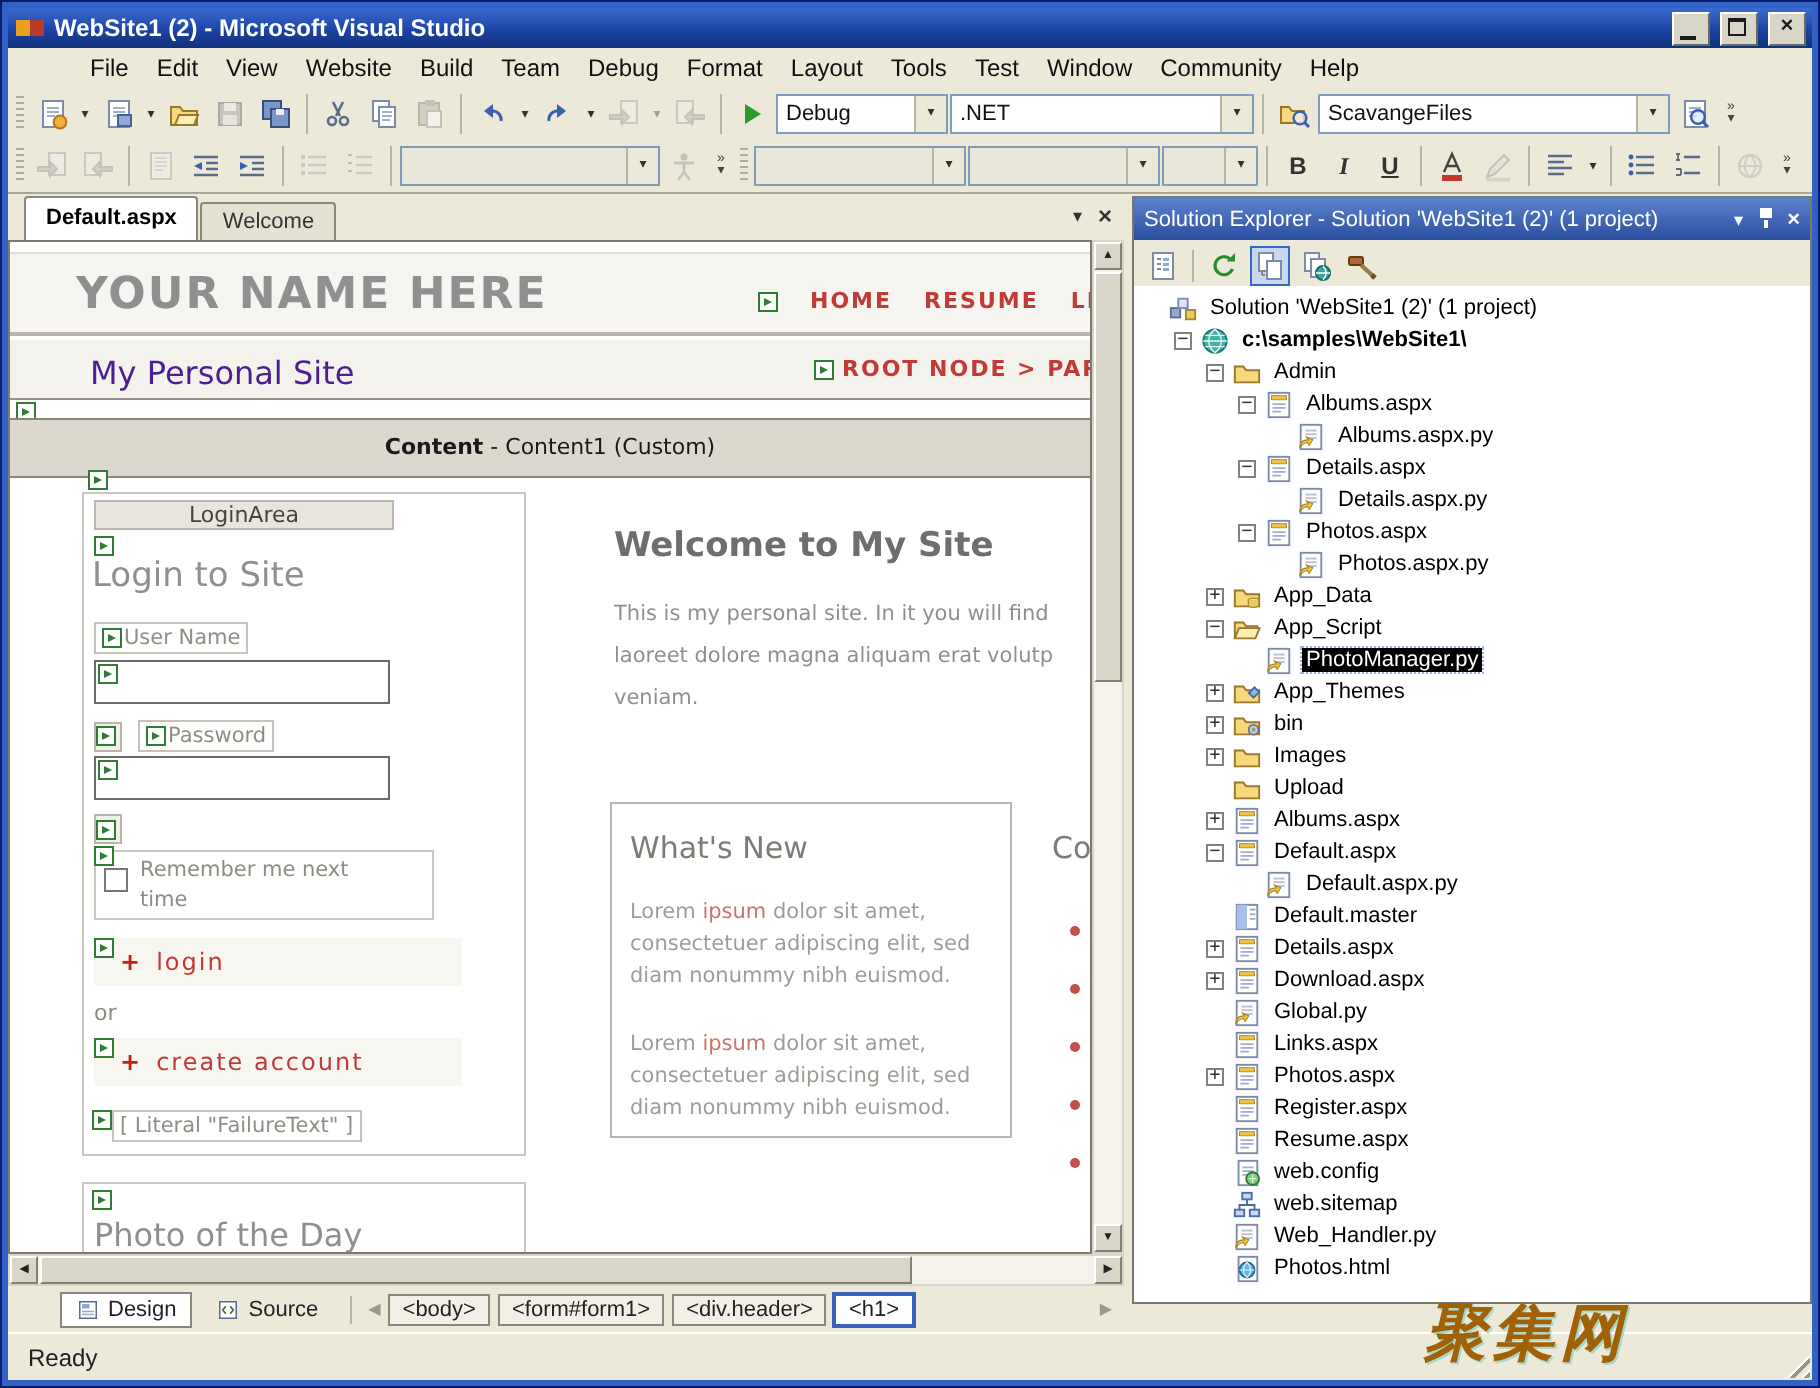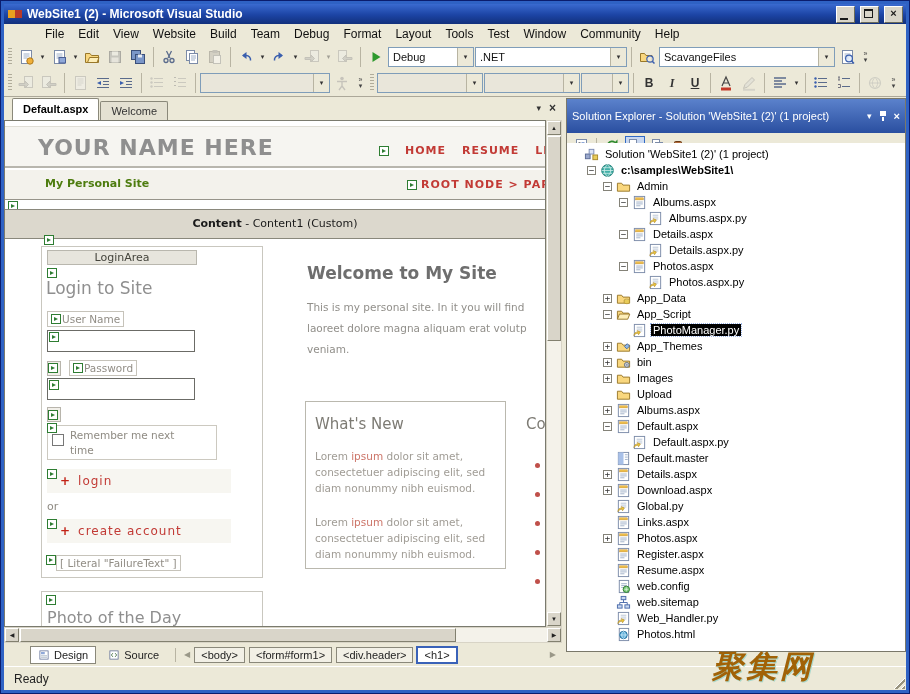--- a/index.html
+++ b/index.html
@@ -43,21 +43,21 @@
   #docarea{position:absolute;left:4px;top:98px;width:560px;height:568px;background:#ece9d8;}
   .tabstrip{position:absolute;top:0;left:0;right:0;height:22px;display:flex;align-items:flex-end;padding-left:8px;}
   .tab{height:18px;padding:0 10px;font-size:11px;line-height:18px;background:#e4e1d2;border:1px solid #8a887a;border-bottom:none;margin-right:1px;border-radius:2px 2px 0 0;color:#333;white-space:nowrap;}
   .tab.active{background:#fff;font-weight:bold;height:21px;line-height:21px;color:#000;}
   .tabctrl{margin-left:auto;display:flex;gap:8px;padding:0 8px 5px 0;color:#333;font-size:10px;align-items:center;}
   .surface{position:absolute;top:22px;left:0;width:542px;height:507px;background:#fff;border:1px solid #7a7a6e;box-sizing:border-box;overflow:hidden;font-family:"DejaVu Sans",sans-serif;}
   .s-header{position:absolute;left:0;top:5px;width:100%;height:42px;background:#f6f5f1;border-top:1px solid #e0ded6;border-bottom:2px solid #b8b6ae;box-sizing:border-box;}
   .site-title{position:absolute;left:33px;top:8px;font-size:22px;font-weight:bold;color:#8f8f8f;letter-spacing:1px;white-space:nowrap;}
   .nav{position:absolute;left:374px;top:17px;display:flex;align-items:center;gap:16px;font-size:11px;font-weight:bold;letter-spacing:1px;color:#c23a35;white-space:nowrap;}
   .s-sub{position:absolute;left:0;top:49px;width:100%;height:30px;background:#f3f2ec;border-bottom:1px solid #96948a;box-sizing:border-box;}
-  .sub-title{position:absolute;left:40px;top:7px;font-size:11px;font-weight:bold;color:#4d7c0f;}
+  .sub-title{position:absolute;left:40px;top:7px;font-size:16px;font-weight:normal;color:#4c1d95;}
   .breadcrumb{position:absolute;left:402px;top:8px;display:flex;gap:4px;align-items:center;font-size:11px;font-weight:bold;letter-spacing:1px;color:#c23a35;white-space:nowrap;}
   .glyph{width:10px;height:10px;border:1px solid #2e7d32;background:#fff;display:inline-block;position:relative;box-sizing:border-box;flex:none;}
   .glyph::after{content:"";position:absolute;left:2px;top:2px;border-left:4px solid #2e7d32;border-top:2px solid transparent;border-bottom:2px solid transparent;}
   .g-left{position:absolute;left:3px;top:80px;}
   .contentbar{position:absolute;left:0;top:88px;width:100%;height:30px;background:#dcd8cd;border-top:1px solid #8a887c;border-bottom:1px solid #8a887c;box-sizing:border-box;text-align:center;line-height:28px;font-size:11px;color:#1a1a1a;}
   .sidebox{position:absolute;border:1px solid #c9c7bf;background:#fff;box-sizing:border-box;}
   .box1{left:36px;top:125px;width:222px;height:332px;}
   .box2{left:36px;top:470px;width:222px;height:60px;}
   .areastrip{position:absolute;left:5px;top:3px;width:150px;height:15px;background:#e7e5dd;border:1px solid #b9b7ae;font-size:11px;color:#44443c;text-align:center;line-height:13px;box-sizing:border-box;}
   .login-heading{position:absolute;left:4px;top:31px;font-size:17px;color:#8f8f8f;}
@@ -102,21 +102,21 @@
   .viewbtn{display:flex;align-items:center;gap:4px;padding:2px 7px;border:1px solid #8a887a;background:#fff;}
   .viewbtn.flat{border-color:transparent;background:transparent;}
   .vicon{width:12px;height:12px;flex:none;}
   .tagsep{width:1px;height:14px;background:#b8b4a2;margin:0 4px;}
   .tagbtn{padding:1px 6px;border:1px solid #8a887a;background:#f2f0e6;white-space:nowrap;}
   .tagbtn.focused{border-color:#3a62b8;box-shadow:0 0 0 1px #3a62b8;background:#fff;}
   .tagarrow{color:#9a9888;font-size:8px;}
   .tagarrow.end{margin-left:auto;margin-right:8px;}
   
   #solx{position:absolute;left:566px;top:98px;width:340px;height:554px;border:1px solid #7a786a;background:#fff;box-sizing:border-box;}
-  .sxtitle{height:34px;background:linear-gradient(180deg,#5b82cc,#2a4fa0);color:#fff;font-size:11px;display:flex;align-items:center;padding:0 5px;gap:6px;}
+  .sxtitle{height:21px;background:linear-gradient(180deg,#5b82cc,#2a4fa0);color:#fff;font-size:11px;display:flex;align-items:center;padding:0 5px;gap:6px;}
   .sxtitle .t{flex:1;white-space:nowrap;overflow:hidden;}
   .sxc{color:#fff;font-size:9px;flex:none;}
   .pin{width:10px;height:13px;position:relative;flex:none;}
   .pin::before{content:"";position:absolute;left:2px;top:1px;width:6px;height:5px;background:#fff;}
   .pin::after{content:"";position:absolute;left:4px;top:7px;width:2px;height:4px;background:#fff;}
   .sxtools{height:25px;background:#ece9d8;border-bottom:1px solid #c8c4b4;display:flex;align-items:center;gap:3px;padding:0 4px;}
   .sxbtn{width:20px;height:20px;display:flex;align-items:center;justify-content:center;box-sizing:border-box;}
   .sxbtn .icon{width:16px;height:16px;}
   .sxbtn.active{border:1px solid #316ac5;background:#c9d8f0;}
   .sxsep{width:1px;height:16px;background:#b8b4a2;margin:0 2px;}

